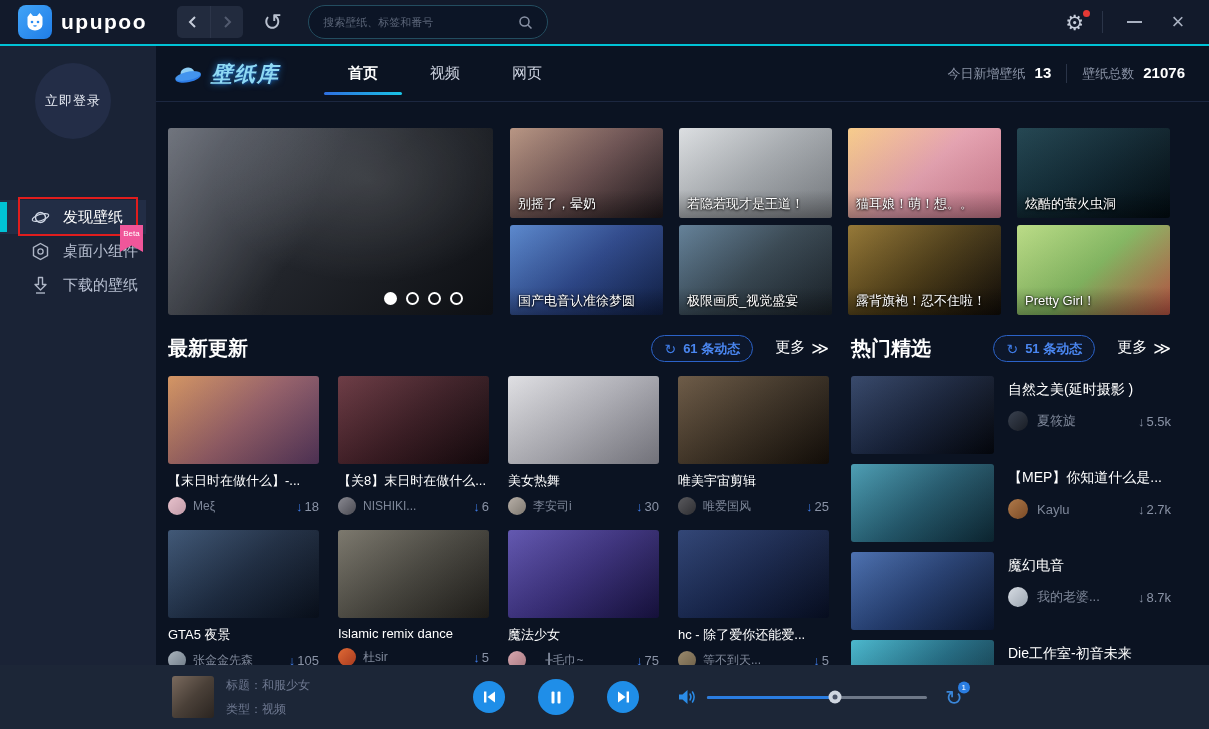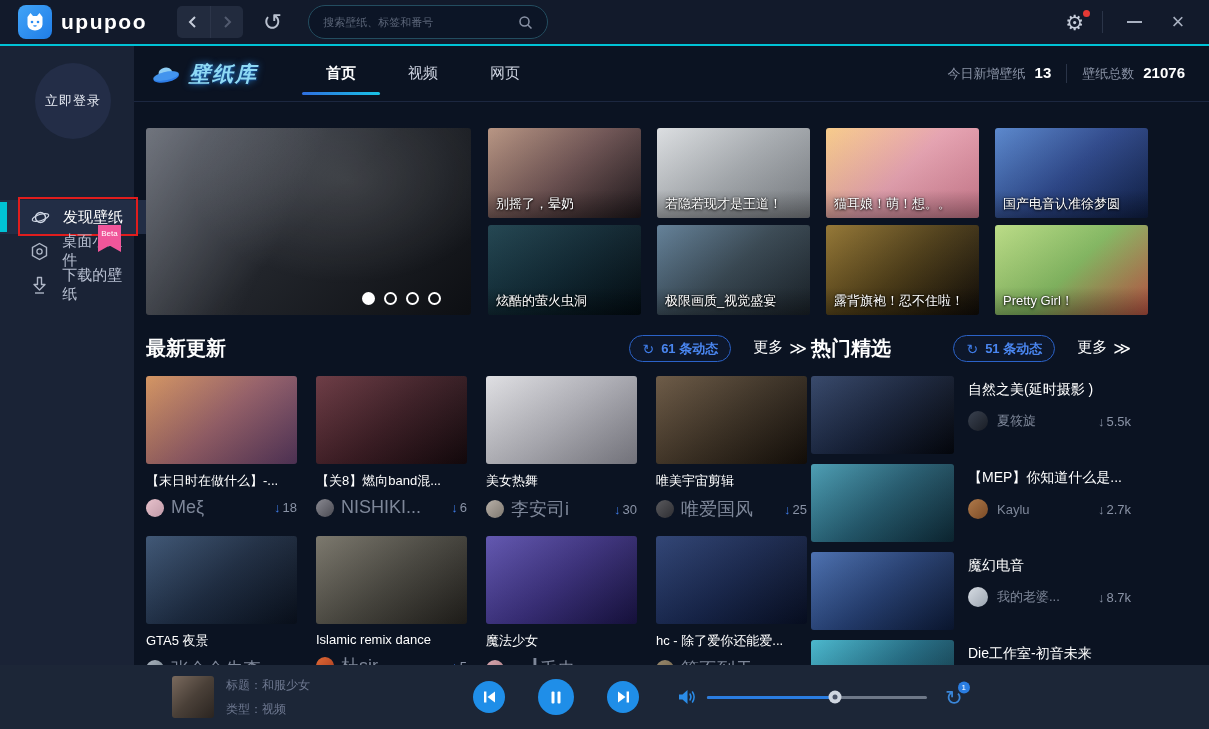--- a/index.html
+++ b/index.html
@@ -21,21 +21,21 @@
 .tb-right{margin-left:auto;display:flex;align-items:center;gap:18px}
 .gear{position:relative;color:#c6cdda;font-size:21px;line-height:1;cursor:pointer}
 .gear-dot{position:absolute;top:-2px;right:-6px;width:7px;height:7px;border-radius:50%;background:#e53935}
 .tb-divider{width:1px;height:22px;background:#2a3448}
 .win-btn{width:26px;height:26px;display:flex;align-items:center;justify-content:center;cursor:pointer}
 .min-glyph{width:15px;border-top:2px solid #a9b1c1}
 .close-glyph{color:#a9b1c1;font-size:22px;line-height:1}
 
 
 .body{flex:1;display:flex;min-height:0}
-.sidebar{width:134px;flex:none;background:#1a2336;position:relative}
+.sidebar{width:156px;flex:none;background:#1a2336;position:relative}
 .login-circle{position:absolute;left:35px;top:17px;width:76px;height:76px;border-radius:50%;background:#232d47;color:#e8ecf4;font-size:13px;display:flex;align-items:center;justify-content:center;letter-spacing:1px;cursor:pointer}
 .side-nav{position:absolute;top:154px;left:0;right:0}
 .side-item{position:relative;height:34px;display:flex;align-items:center;padding-left:30px;gap:13px;color:#b9c1d2;font-size:15px;cursor:pointer}
 .side-item .icon{width:20px;display:flex;justify-content:center}
 .side-item.active{background:#222d45;width:146px;color:#fff}
 .side-item.active::before{content:"";position:absolute;left:0;top:2px;bottom:2px;width:7px;background:#00c2d6}
 .red-annot{display:none;position:absolute;left:18px;top:-3px;width:120px;height:39px;border:2px solid #e11d1d;pointer-events:none}
 .side-item.annotated .red-annot{display:block}
 .beta-badge{position:absolute;right:13px;top:-9px;width:23px;height:27px;background:#f0569a;color:#fff;font-size:8px;display:flex;justify-content:center;padding-top:4px;clip-path:polygon(0 0,100% 0,100% 100%,50% 76%,0 100%);box-shadow:0 1px 2px rgba(0,0,0,.4)}
 
@@ -60,36 +60,36 @@
 .dots{position:absolute;left:216px;bottom:10px;display:flex;gap:9px;z-index:2}
 .dot{width:13px;height:13px;border-radius:50%;border:2px solid #fff;cursor:pointer}
 .dot.active{background:#fff}
 .tile-grid{display:grid;grid-template-columns:repeat(4,153px);grid-auto-rows:90px;column-gap:16px;row-gap:7px}
 .tile{position:relative;border-radius:3px;overflow:hidden;cursor:pointer}
 .tile::after{content:"";position:absolute;inset:0;background:linear-gradient(160deg,rgba(255,255,255,.10),rgba(0,0,0,.18))}
 .tile-caption{position:absolute;left:0;right:0;bottom:0;padding:5px 8px;font-size:13px;color:#fff;z-index:2;white-space:nowrap;overflow:hidden;text-shadow:0 1px 3px rgba(0,0,0,.95),0 0 2px rgba(0,0,0,.85);background:linear-gradient(transparent,rgba(0,0,0,.30))}
 
 .columns{display:flex;margin-top:20px}
 .latest-sec{width:661px;flex:none}
-.hot-sec{width:320px;margin-left:4px;flex:none}
+.hot-sec{width:320px;margin-left:22px;flex:none}
 .sec-head{display:flex;align-items:center}
 .sec-title{font-size:20px;font-weight:bold;color:#fff}
 .head-right{margin-left:auto;display:flex;align-items:center;gap:22px}
 .pill{height:27px;border:1px solid #2b62c8;border-radius:14px;display:flex;align-items:center;padding:0 12px;gap:7px;color:#4a86f0;font-size:13px;font-weight:bold;cursor:pointer;background:rgba(20,35,70,.25)}
 .pill-icon{font-size:14px;line-height:1;color:#3f7ce8;font-weight:normal}
 .more{display:flex;gap:6px;color:#fff;font-size:15px;cursor:pointer}
 .more-arrows{font-size:17px}
 .card-grid{display:grid;grid-template-columns:repeat(4,151px);column-gap:19px;row-gap:15px;margin-top:14px}
 .card{cursor:pointer}
 .card-thumb{height:88px;border-radius:3px;position:relative;overflow:hidden}
 .card-thumb::after{content:"";position:absolute;inset:0;background:linear-gradient(160deg,rgba(255,255,255,.10),rgba(0,0,0,.20))}
 .card-title{margin-top:8px;font-size:13px;color:#fff;white-space:nowrap;overflow:hidden;text-overflow:ellipsis}
 .card-meta{margin-top:7px;display:flex;align-items:center}
 .avatar{width:18px;height:18px;border-radius:50%;flex:none}
-.author{margin-left:7px;font-size:18px;color:#7e8799;white-space:nowrap;overflow:hidden;text-overflow:ellipsis;flex:1;padding-right:4px}
+.author{margin-left:7px;font-size:12px;color:#7e8799;white-space:nowrap;overflow:hidden;text-overflow:ellipsis;flex:1;padding-right:4px}
 .dl{display:flex;align-items:center;gap:2px;color:#8a93a6;font-size:13px;flex:none}
 .dl-arrow{color:#3f7ce8;font-size:13px}
 .hot-list{margin-top:14px;display:flex;flex-direction:column;gap:10px}
 .hot-item{display:flex;height:78px;cursor:pointer}
 .hot-thumb{width:143px;height:78px;border-radius:3px;flex:none;position:relative;overflow:hidden}
 .hot-thumb::after{content:"";position:absolute;inset:0;background:linear-gradient(160deg,rgba(255,255,255,.10),rgba(0,0,0,.20))}
 .hot-info{margin-left:14px;flex:1;padding-top:5px;min-width:0}
 .hot-title{font-size:14px;color:#fff;white-space:nowrap;overflow:hidden}
 .hot-meta{margin-top:12px;display:flex;align-items:center}
 .hot-meta .avatar{width:20px;height:20px}
@@ -256,25 +256,25 @@
           <div class="tile-grid">
             <div class="tile" style="background: linear-gradient(135deg, rgb(176, 138, 118), rgb(110, 80, 80), rgb(36, 28, 32));">
                 <span class="tile-caption">别摇了，晕奶</span>
               </div>
               <div class="tile" style="background: linear-gradient(135deg, rgb(216, 219, 222), rgb(174, 179, 184), rgb(141, 146, 152));">
                 <span class="tile-caption">若隐若现才是王道！</span>
               </div>
               <div class="tile" style="background: linear-gradient(135deg, rgb(246, 198, 126), rgb(243, 168, 184), rgb(232, 138, 160));">
                 <span class="tile-caption">猫耳娘！萌！想。。</span>
               </div>
+              <div class="tile" style="background: linear-gradient(135deg, rgb(13, 51, 64), rgb(6, 32, 44), rgb(2, 13, 20));">
+                <span class="tile-caption">炫酷的萤火虫洞</span>
+              </div>
               <div class="tile" style="background: linear-gradient(135deg, rgb(74, 124, 200), rgb(39, 68, 142), rgb(18, 36, 80));">
                 <span class="tile-caption">国产电音认准徐梦圆</span>
-              </div>
-              <div class="tile" style="background: linear-gradient(135deg, rgb(13, 51, 64), rgb(6, 32, 44), rgb(2, 13, 20));">
-                <span class="tile-caption">炫酷的萤火虫洞</span>
               </div>
               <div class="tile" style="background: linear-gradient(135deg, rgb(84, 116, 142), rgb(50, 67, 79), rgb(29, 38, 46));">
                 <span class="tile-caption">极限画质_视觉盛宴</span>
               </div>
               <div class="tile" style="background: linear-gradient(135deg, rgb(138, 106, 34), rgb(74, 56, 15), rgb(18, 13, 8));">
                 <span class="tile-caption">露背旗袍！忍不住啦！</span>
               </div>
               <div class="tile" style="background: linear-gradient(135deg, rgb(180, 216, 122), rgb(134, 192, 96), rgb(216, 96, 78));">
                 <span class="tile-caption">Pretty Girl！</span>
               </div>
@@ -305,21 +305,21 @@
                     <span class="avatar" style="background: linear-gradient(135deg, rgb(232, 194, 204), rgb(192, 154, 168));"></span>
                     <span class="author">Meξ</span>
                     <span class="dl">
                       <span class="dl-arrow">↓</span>
                       <span>18</span>
                     </span>
                   </div>
                 </div>
                 <div class="card">
                   <div class="card-thumb" style="background: linear-gradient(135deg, rgb(94, 40, 50), rgb(56, 22, 30), rgb(22, 10, 14));"></div>
-                  <div class="card-title">【关8】燃向band混...</div>
+                  <div class="card-title">【关8】末日时在做什么...</div>
                   <div class="card-meta">
                     <span class="avatar" style="background: linear-gradient(135deg, rgb(138, 138, 146), rgb(74, 74, 82));"></span>
                     <span class="author">NISHIKI...</span>
                     <span class="dl">
                       <span class="dl-arrow">↓</span>
                       <span>6</span>
                     </span>
                   </div>
                 </div>
                 <div class="card">

